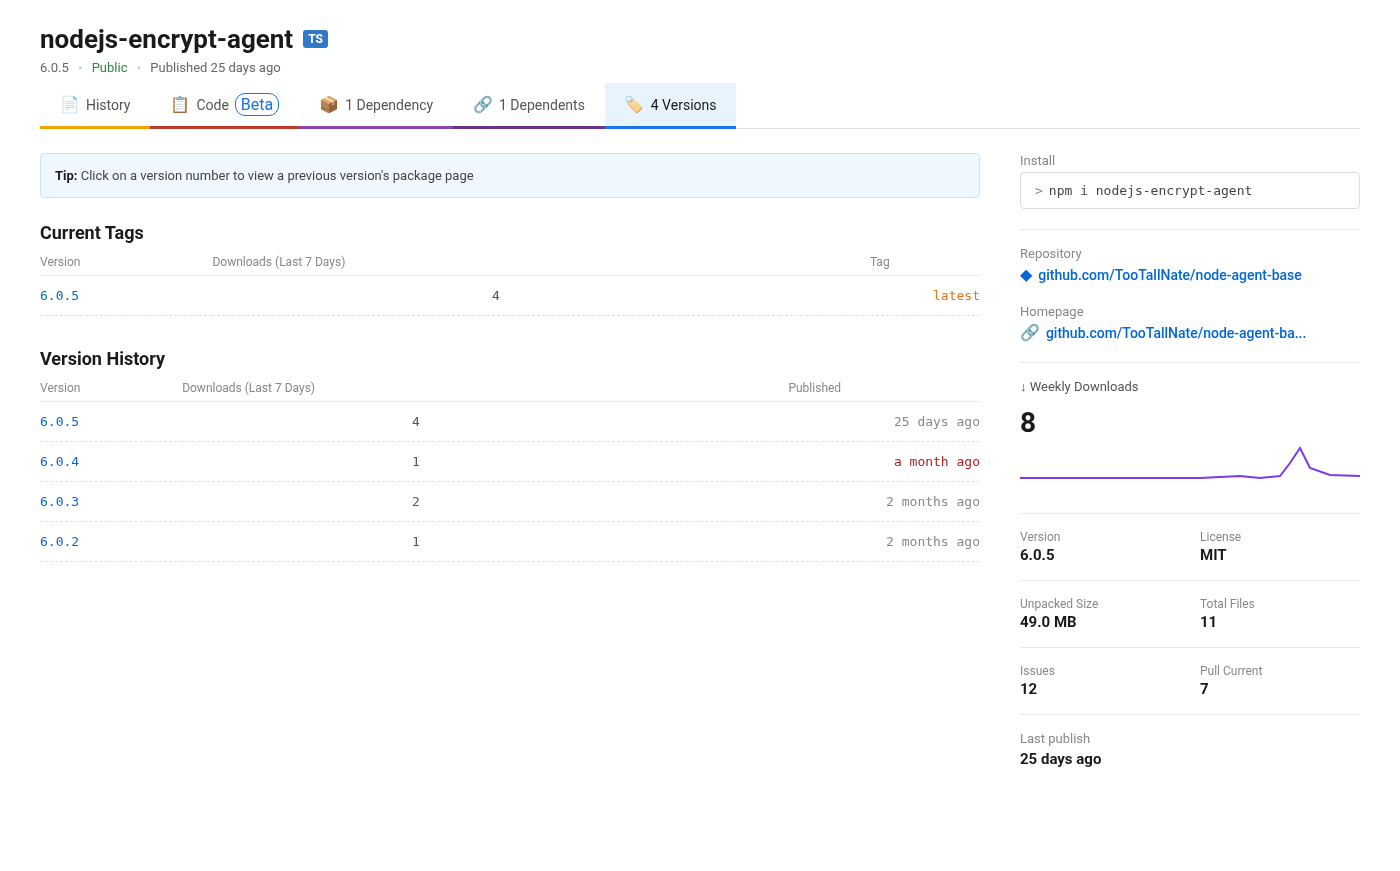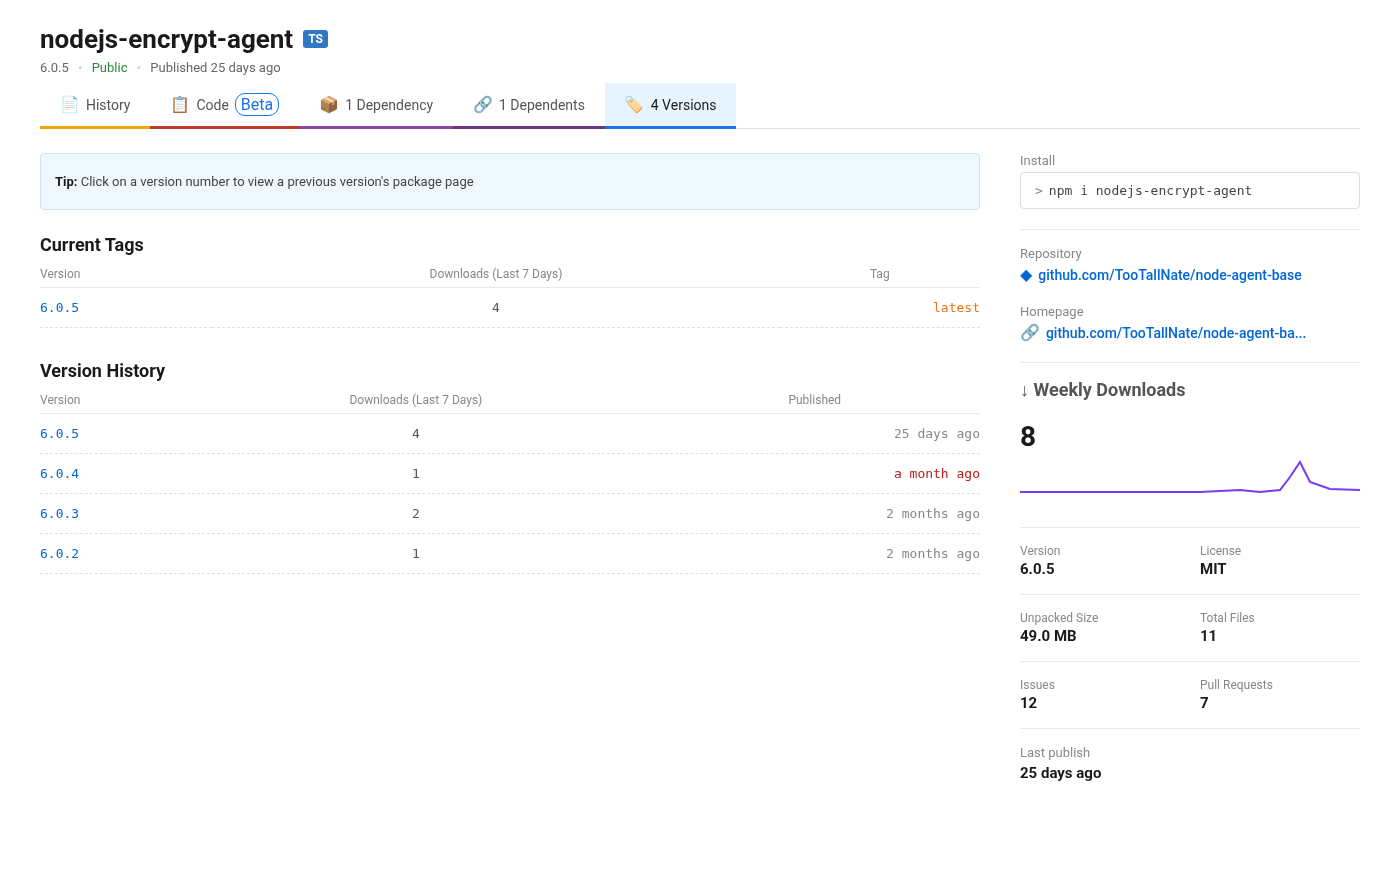--- a/index.html
+++ b/index.html
@@ -101,21 +101,21 @@
     .sidebar {
       width: 340px;
       flex-shrink: 0;
     }
 
     
     .tip-box {
       border: 1px solid #cde4f5;
       background: #f0f8ff;
       border-radius: 4px;
-      padding: 20px 14px;
+      padding: 14px 14px;
       margin-bottom: 24px;
       font-size: 13px;
       color: #444;
     }
     .tip-box strong { color: #1a1a1a; }
 
     
     .section-heading {
       font-size: 18px;
       font-weight: 700;
@@ -130,21 +130,21 @@
       margin-bottom: 32px;
     }
     .version-table th {
       font-size: 12px;
       color: #888;
       font-weight: 400;
       text-align: left;
       padding-bottom: 6px;
       border-bottom: 1px solid #e8e8e8;
     }
-    .version-table th:nth-child(2) { text-align: center; }
+    .version-table th:nth-child(2) { text-align: left; }
     .version-table th:nth-child(3) { text-align: center; }
     .version-table td {
       padding: 12px 0;
       border-bottom: 1px dashed #e0e0e0;
       font-size: 13px;
       color: #555;
       font-family: monospace;
     }
     .version-table td:nth-child(1) { color: #0366d6; }
     .version-table td:nth-child(2) { text-align: center; color: #555; font-family: monospace; }
@@ -193,27 +193,26 @@
     }
 
     .sidebar-divider {
       border: none;
       border-top: 1px solid #e8e8e8;
       margin: 16px 0;
     }
 
     
     .weekly-downloads-label {
-      font-size: 18px;
+      font-size: 13px;
       color: #555;
       display: flex;
       align-items: center;
       gap: 4px;
-      margin-bottom: 19px;
-      font-weight: bold;
+      margin-bottom: 12px;
     }
     .downloads-count {
       font-size: 28px;
       font-weight: 700;
       color: #1a1a1a;
       margin-bottom: 4px;
     }
     .chart-container {
       height: 50px;
       width: 100%;
@@ -421,21 +420,21 @@
       </div>
 
       <hr class="sidebar-divider">
 
       <div class="stats-grid">
         <div class="stat-item">
           <div class="stat-label">Issues</div>
           <div class="stat-value">12</div>
         </div>
         <div class="stat-item">
-          <div class="stat-label">Pull Requests</div>
+          <div class="stat-label">Pull Current</div>
           <div class="stat-value">7</div>
         </div>
       </div>
 
       <hr class="sidebar-divider">
 
       <div class="sidebar-section">
         <div class="sidebar-label">Last publish</div>
         <div class="last-publish-value">25 days ago</div>
       </div>

